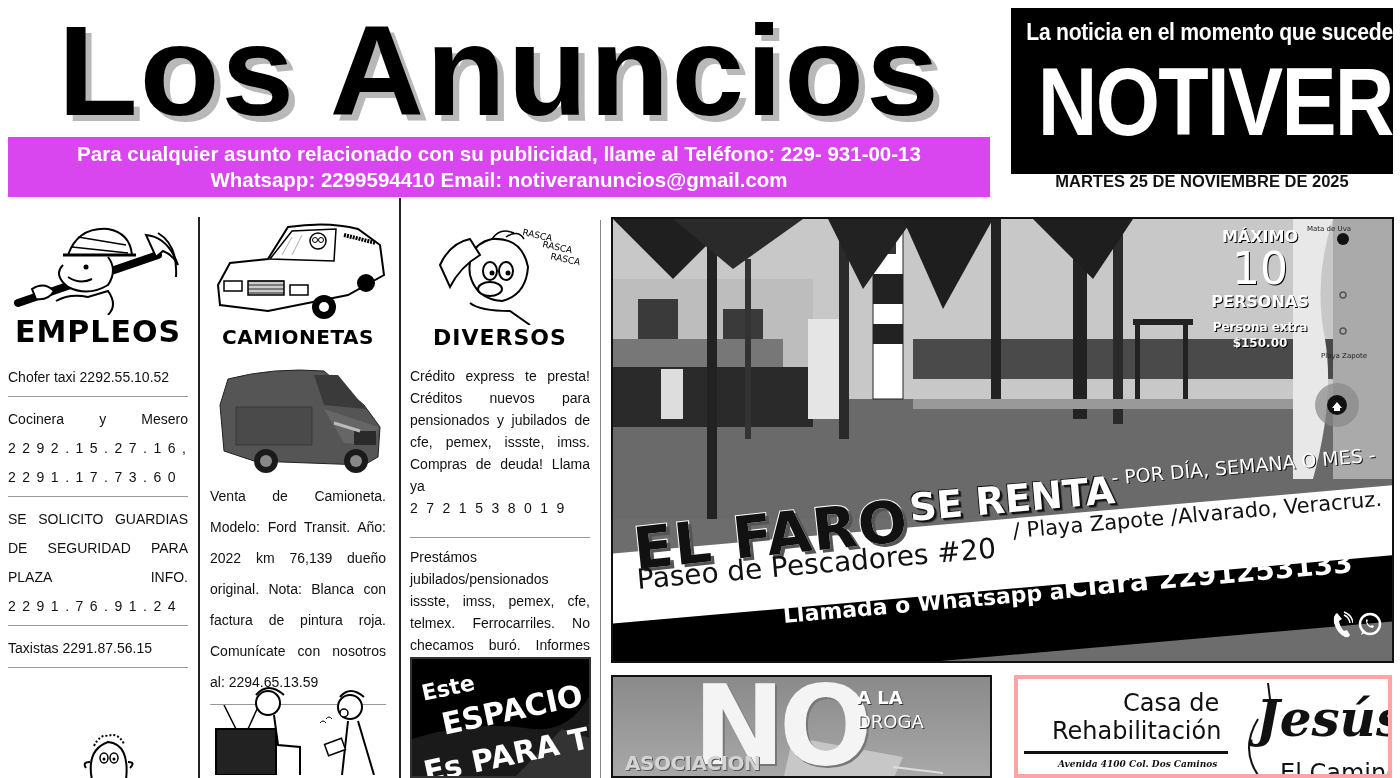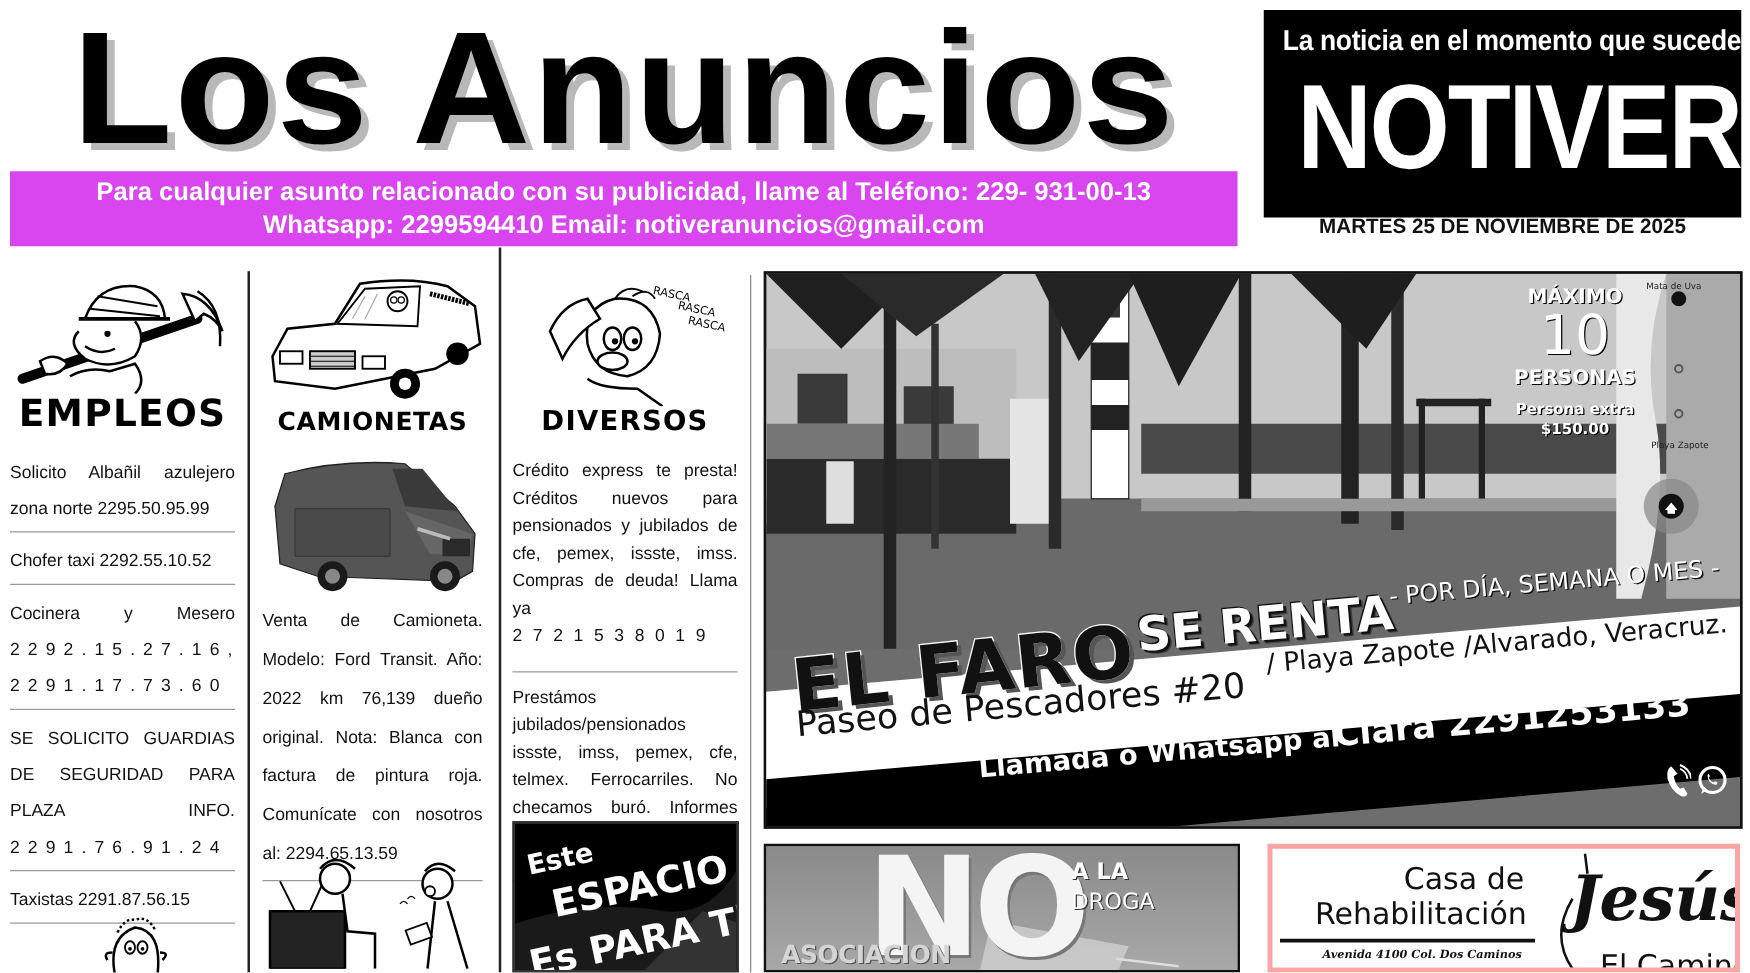--- a/index.html
+++ b/index.html
@@ -194,23 +194,20 @@
       <line x1="64" y1="32" x2="120" y2="38" stroke="#000" stroke-width="1.5"></line>
       <path d="M55 40 L128 40" stroke="#000" stroke-width="3"></path>
 
       <path d="M48 86 Q62 78 80 82 L100 76 Q110 90 100 100" fill="#fff" stroke="#000" stroke-width="2"></path>
       <path d="M24 74 Q36 66 46 76 Q40 86 28 84 Z" fill="#fff" stroke="#000" stroke-width="2"></path>
     </svg>
   </div>
   <div class="section-title empleos-title">EMPLEOS</div>
 
   <div class="ad-text" style="margin-top:16px;">
-    <div class="ad-item">
-      <span>Solicito Albañil azulejero zona norte 2295.50.95.99</span>
-    </div>
     <div class="ad-item">
       <span>Chofer taxi 2292.55.10.52</span>
     </div>
     <div class="ad-item">
       <div class="justify-last">Cocinera y Mesero</div>
       <div class="spaced">2292.15.27.16, 2291.17.73.60</div>
     </div>
     <div class="ad-item">
       <div class="justify-last">SE SOLICITO GUARDIAS DE SEGURIDAD PARA PLAZA INFO.</div>
       <div class="spaced">2291.76.91.24</div>
@@ -369,21 +366,21 @@
     <rect x="522" y="100" width="5" height="80" fill="#222"></rect>
     <rect x="570" y="100" width="5" height="80" fill="#222"></rect>
 
     <rect x="300" y="180" width="420" height="10" fill="#999"></rect>
 
     <path d="M680 0 L720 0 Q700 60 712 120 Q722 180 700 260 L680 260 Z" fill="#e8e8e8"></path>
     <rect x="720" y="0" width="63" height="260" fill="#aaaaaa"></rect>
   </svg>
 
   <div class="faro-map">
-    <div class="map-label" style="left:14px; top:6px;margin-left:10px;">Mata de Uva</div>
+    <div class="map-label" style="left:14px; top:6px;">Mata de Uva</div>
     <svg width="101" height="260" viewBox="0 0 101 260" style="position:absolute; left:0; top:0;">
       <circle cx="50" cy="20" r="6" fill="#111"></circle>
       <circle cx="50" cy="76" r="3" fill="none" stroke="#555" stroke-width="1.5"></circle>
       <circle cx="50" cy="112" r="3" fill="none" stroke="#555" stroke-width="1.5"></circle>
       <circle cx="44" cy="186" r="22" fill="#888" opacity="0.7"></circle>
       <circle cx="44" cy="186" r="10" fill="#111"></circle>
       <path d="M39 189 L44 183 L49 189 L47 189 L47 192 L41 192 L41 189 Z" fill="#fff"></path>
     </svg>
     <div class="map-label" style="left:28px; top:133px;">Playa Zapote</div>
   </div>

